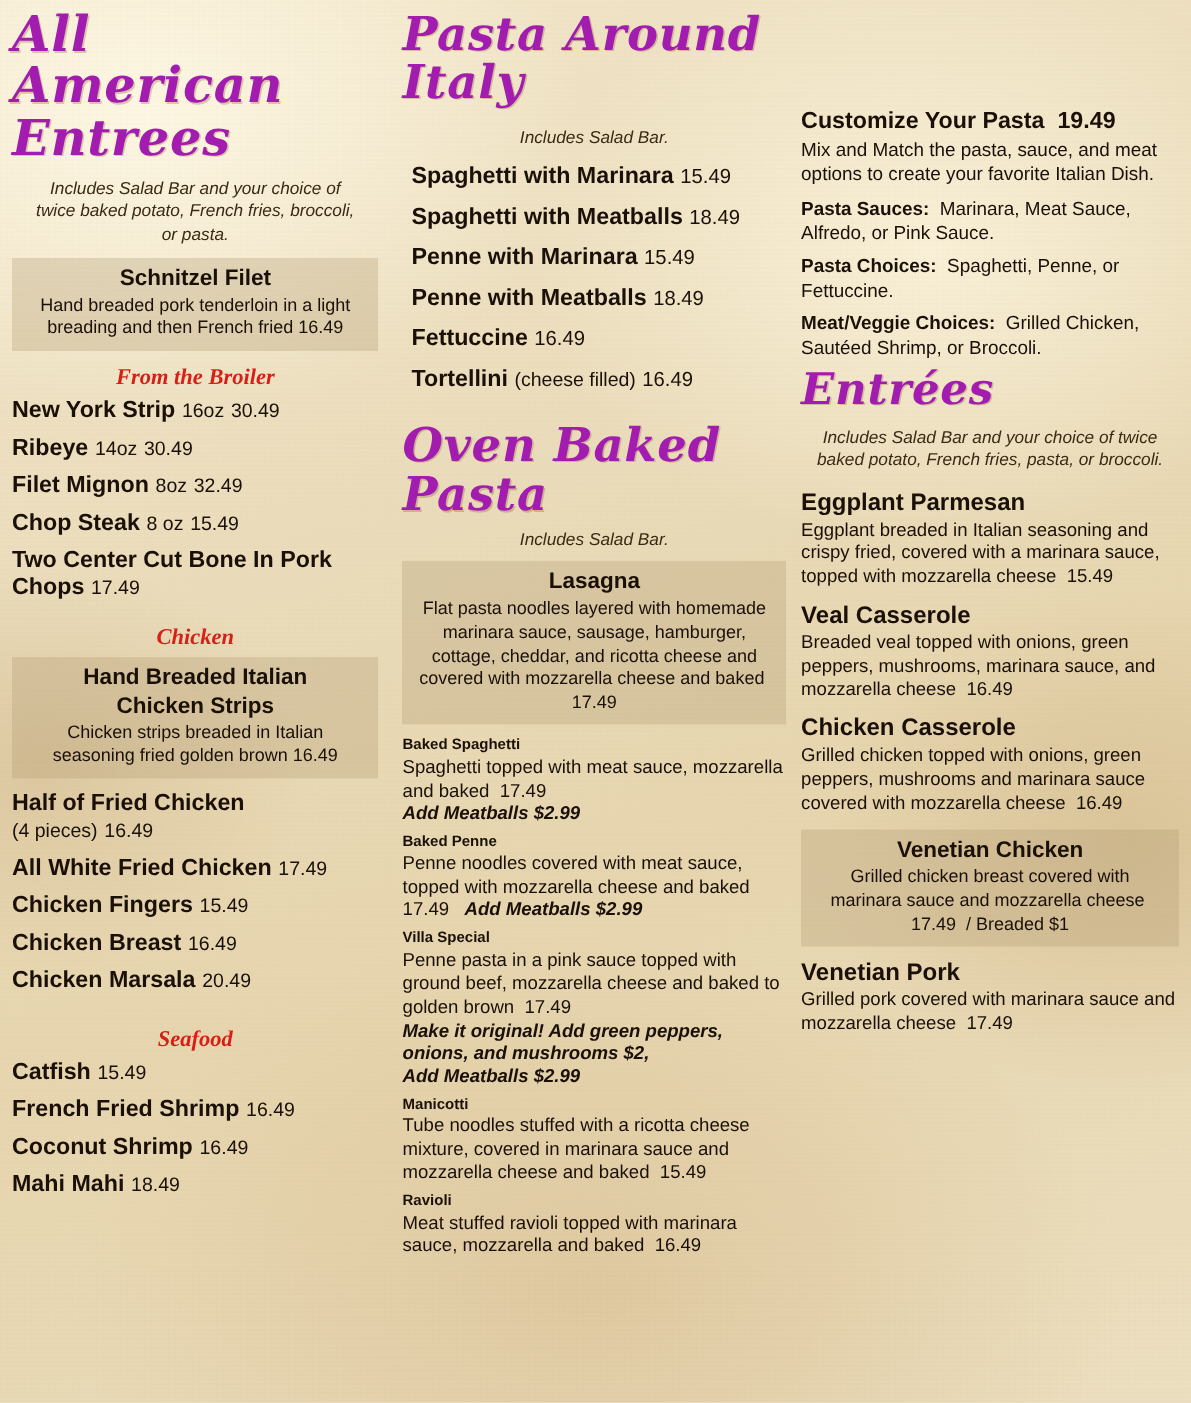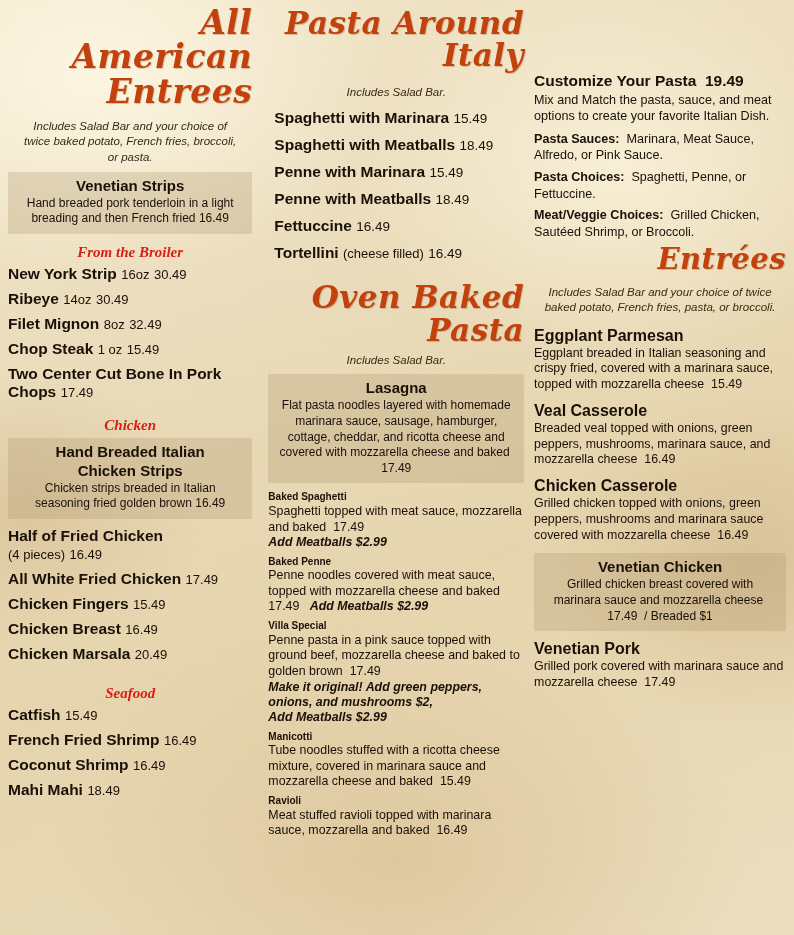--- a/index.html
+++ b/index.html
@@ -31,22 +31,22 @@
   .cols{position:absolute;inset:0;display:flex;}
   .col{position:relative;}
   .col1{width:258px;padding:0 10px 0 8px;}
   .col2{width:270px;padding:0 6px;}
   .col3{width:266px;padding:0 8px 0 4px;}
 
   .script{
     font-family:"DejaVu Serif", serif;
     font-style:italic;
     font-weight:bold;
-    color:#c2410c;
-    text-align:right;
+    color:#a21caf;
+    text-align:left;
     line-height:1.02;
     text-shadow:1px 1px 0 rgba(120,60,20,.25);
     letter-spacing:.5px;
   }
   .s1{font-size:33px;}
   .s2{font-size:31px;}
   .s3{font-size:29px;}
 
   .includes{
     text-align:center;
@@ -102,30 +102,30 @@
 <div class="grain"></div>
 
 <div class="cols">
 
   <div class="col col1">
     <div class="script s1" style="margin-top:6px;">All American</div>
     <div class="script s1" style="margin-top:2px;">Entrees</div>
     <div class="includes" style="margin-top:10px;padding:0 14px;">Includes Salad Bar and your choice of twice baked potato, French fries, broccoli, or pasta.</div>
 
     <div class="box">
-      <div class="t">Venetian Strips</div>
+      <div class="t">Schnitzel Filet</div>
       <div class="d"><span>Hand breaded pork tenderloin in a light breading and then French fried</span> <span>16.49</span></div>
     </div>
 
     <div class="sec-head">From the Broiler</div>
 
     <div class="listitem"><span class="n">New York Strip</span> <span class="p">16oz</span> <span class="p">30.49</span></div>
     <div class="listitem"><span class="n">Ribeye</span> <span class="p">14oz</span> <span class="p">30.49</span></div>
     <div class="listitem"><span class="n">Filet Mignon</span> <span class="p">8oz</span> <span class="p">32.49</span></div>
-    <div class="listitem"><span class="n">Chop Steak</span> <span class="p">1 oz</span> <span class="p">15.49</span></div>
+    <div class="listitem"><span class="n">Chop Steak</span> <span class="p">8 oz</span> <span class="p">15.49</span></div>
     <div class="listitem"><span class="n">Two Center Cut Bone In Pork Chops</span> <span class="p">17.49</span></div>
 
     <div class="sec-head" style="margin-top:16px;">Chicken</div>
 
     <div class="box">
       <div class="t">Hand Breaded Italian</div>
       <div class="t">Chicken Strips</div>
       <div class="d"><span>Chicken strips breaded in Italian seasoning fried golden brown</span> <span>16.49</span></div>
     </div>
 

